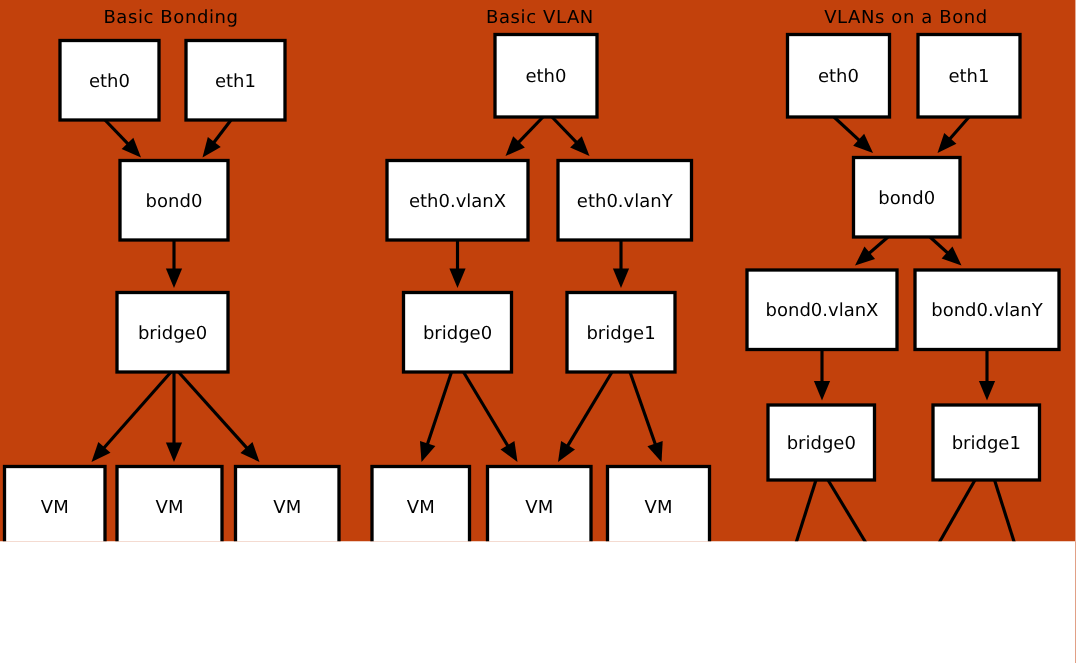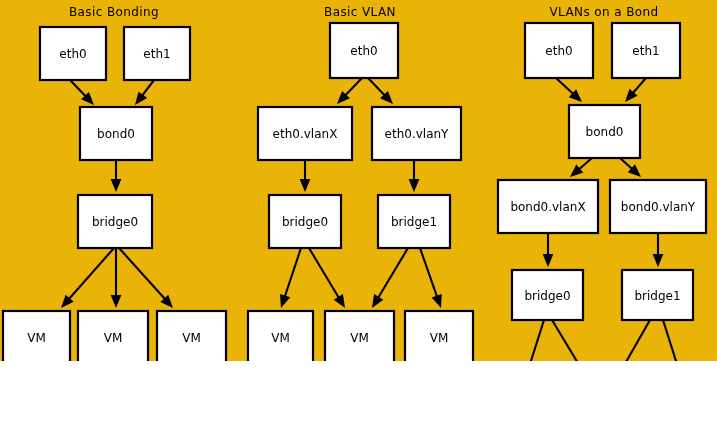--- a/index.html
+++ b/index.html
@@ -7,21 +7,21 @@
     padding: 0;
     background: #ffffff;
   }
   body {
     font-family: "DejaVu Sans", sans-serif;
   }
   #diagram-root {
     position: relative;
     width: 717px;
     height: 361px;
-    background: #eab308;
+    background: #c2410c;
     overflow: hidden;
   }
   svg.diagram-canvas {
     display: block;
     width: 717px;
     height: 442px;
   }
   .node-box {
     fill: #ffffff;
     stroke: #000000;

